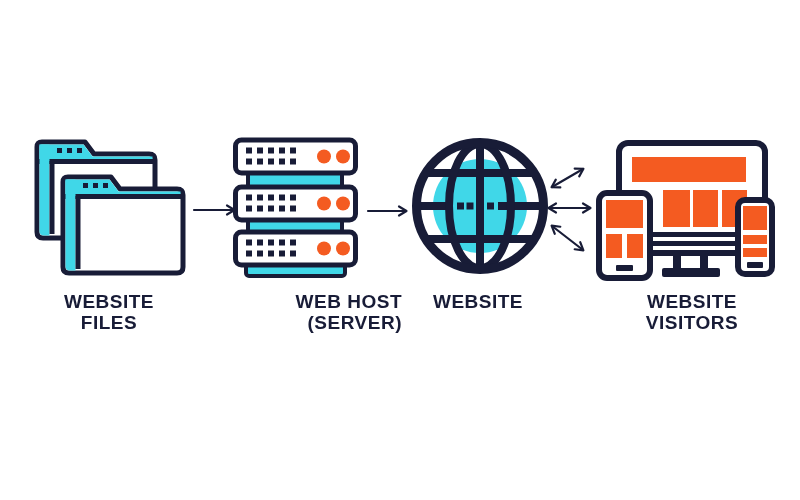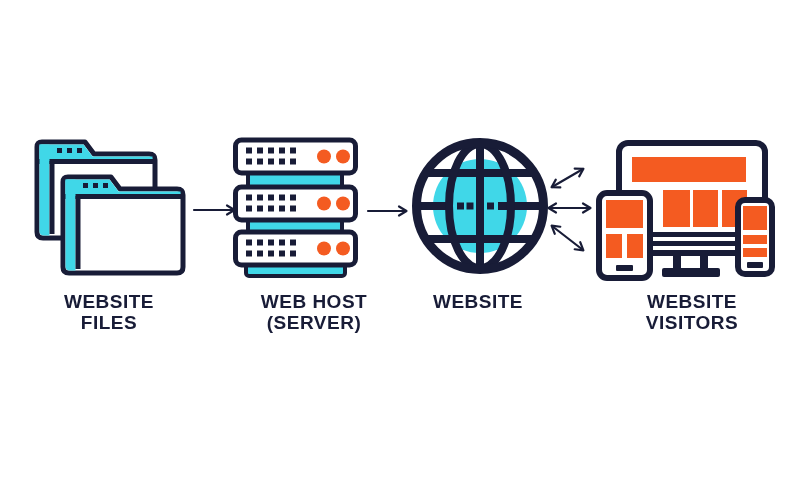--- a/index.html
+++ b/index.html
@@ -8,21 +8,21 @@
     font-family:"Liberation Sans", sans-serif;
   }
   .canvas{position:absolute;inset:0;background:#ffffff;text-decoration:underline;}
   .icon{position:absolute;}
   .node-label{
     position:absolute;top:291px;width:200px;text-align:center;
     font-size:19px;line-height:21px;font-weight:bold;letter-spacing:0.5px;
     color:#181c37;white-space:pre-line;
   }
   .lbl-files{left:9px;}
-  .lbl-host{left:214px;}
+  .lbl-host{left:202px;text-align:right;}
   .lbl-internet{left:378px;}
   .lbl-visitors{left:592px;}
   svg{display:block;}
 </style>
 </head>
 <body>
 
 <div class="canvas">
 
   <div>

